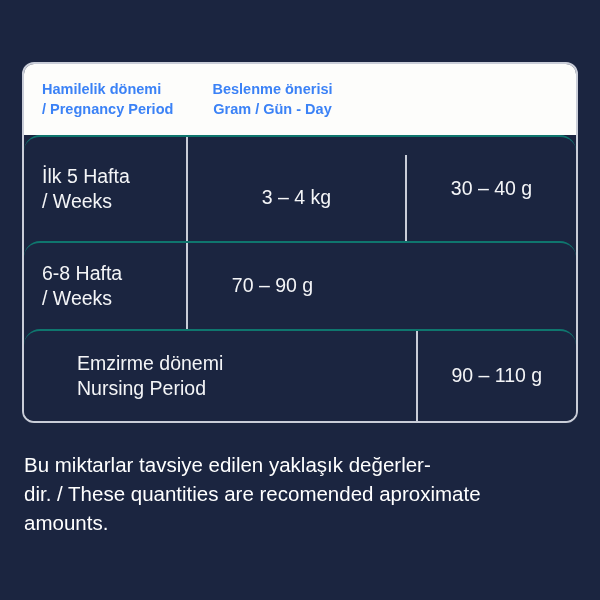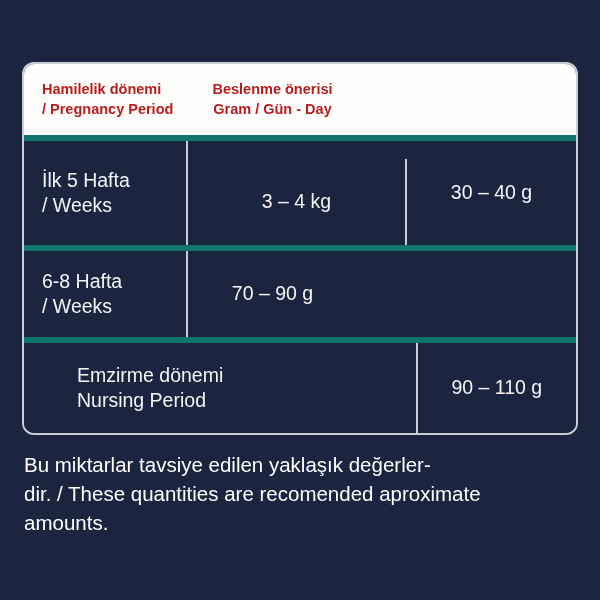--- a/index.html
+++ b/index.html
@@ -35,41 +35,42 @@
   }
 
   
   .thead {
     display: flex;
     background: #fdfdfb;
   }
   .th {
     box-sizing: border-box;
     padding: 16px 6px 16px 6px;
-    color: #b91c1c;
+    color: #3b82f6;
     font-size: 14.5px;
     font-weight: bold;
     line-height: 1.35;
     text-align: center;
     white-space: pre-line;
   }
   .th.col1 {
     width: 164px;
     text-align: left;
     padding-left: 18px;
   }
   .th.col2 { width: 219px; }
   .th.col3 { width: 169px; }
 
   
   .tbody { background: #1b2540; }
   .tr {
     display: flex;
-    border-top: 6px solid #0f766e;
+    border-top: 2px solid #0f766e;
     box-sizing: border-box;
+    border-radius: 16px;
   }
   .td {
     box-sizing: border-box;
     color: #f4f5f7;
     font-size: 19.5px;
     line-height: 1.3;
     display: flex;
     flex-direction: column;
     justify-content: center;
     white-space: pre-line;

